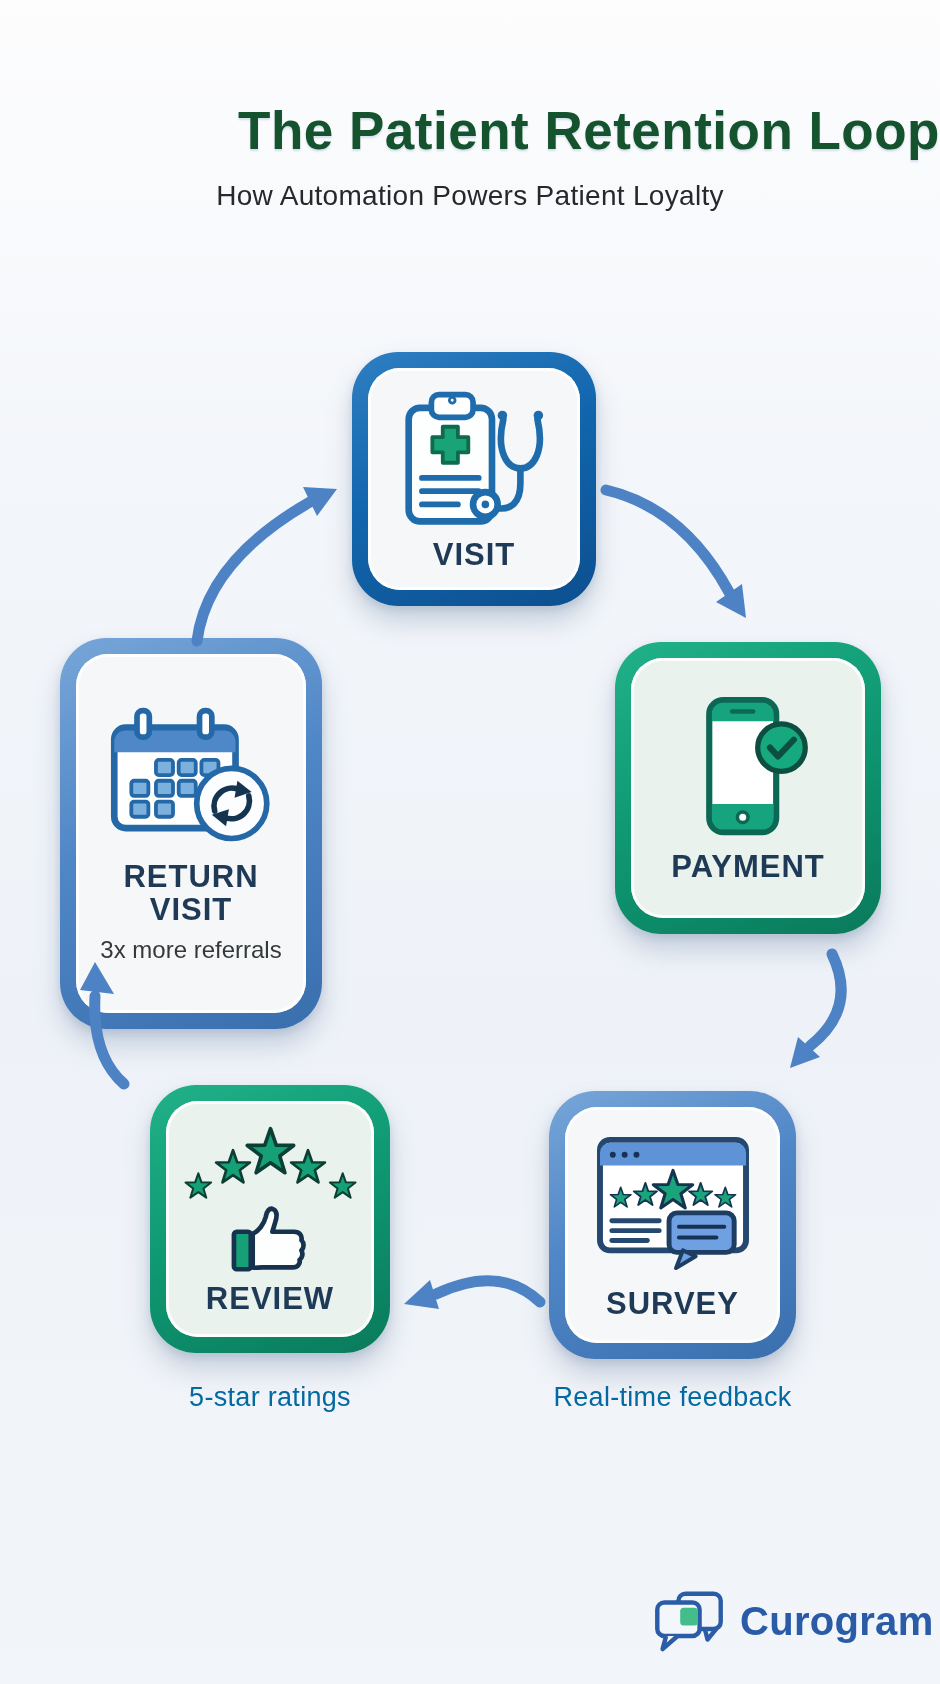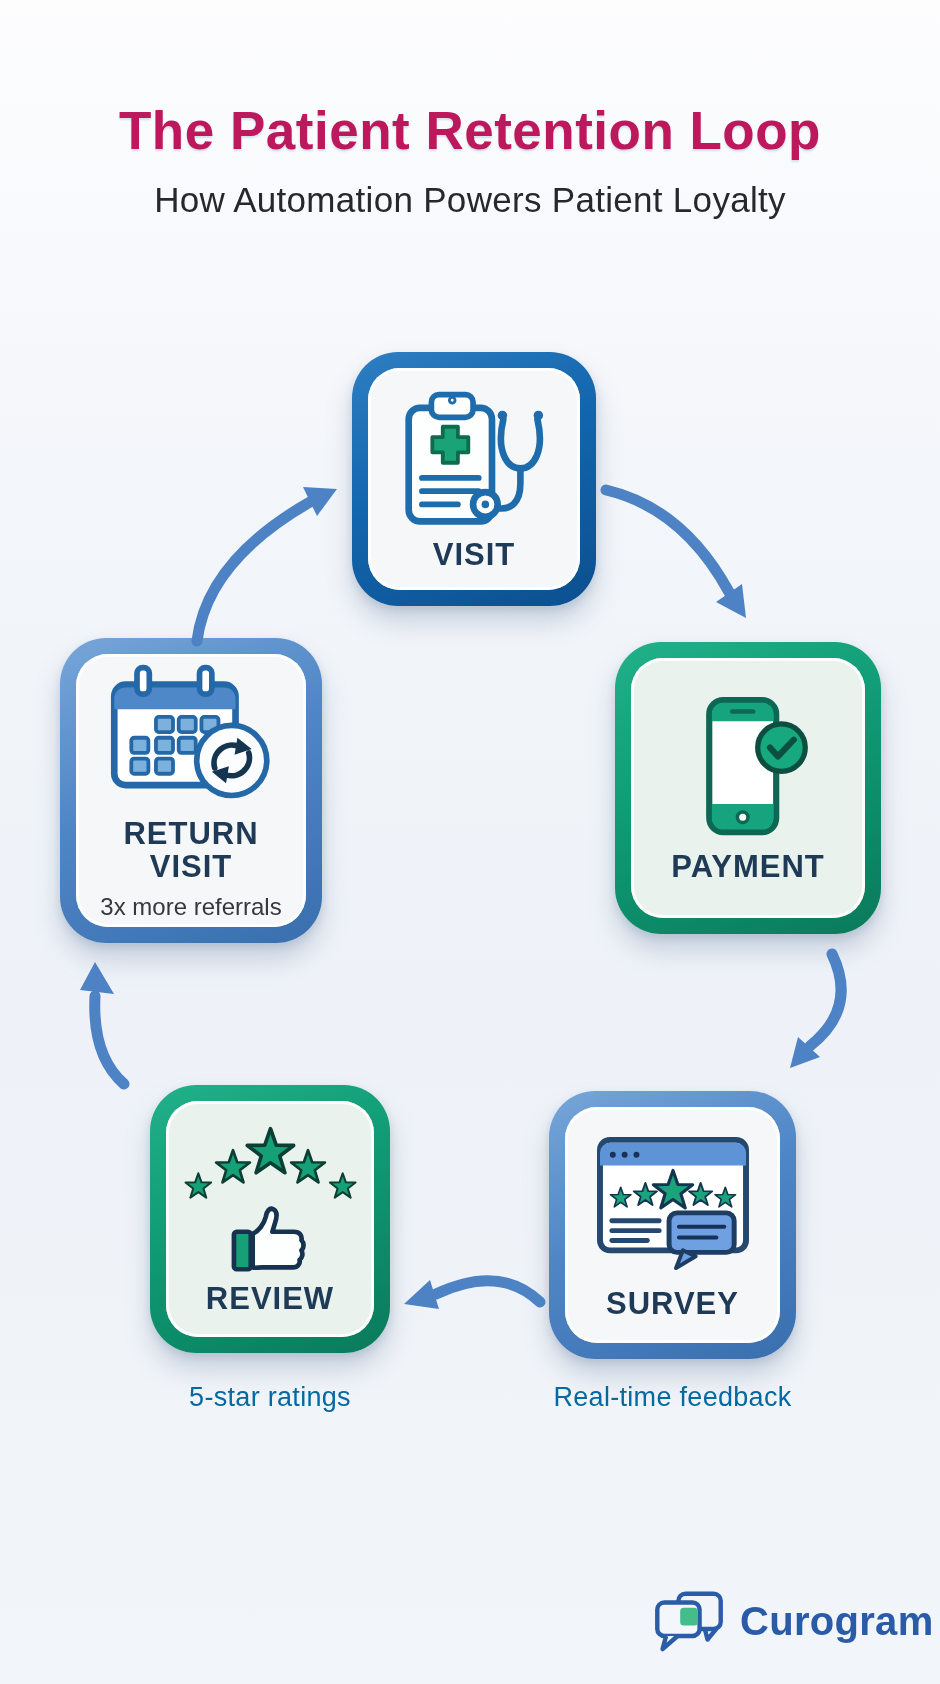--- a/index.html
+++ b/index.html
@@ -5,27 +5,27 @@
   html,body{margin:0;padding:0;}
   body{
     width:940px;height:1684px;
     font-family:"Liberation Sans", sans-serif;
     background:linear-gradient(180deg,#fdfdfe 0%,#f3f6fa 28%,#eef2f8 60%,#f2f5f9 100%);
     position:relative;overflow:hidden;
   }
   .stage{position:absolute;inset:0;}
   .title{
     position:absolute;top:100px;left:0;width:100%;
-    text-align:center;font-size:53px;font-weight:800;
-    color:#be185d;letter-spacing:.5px;
+    text-align:right;font-size:53px;font-weight:800;
+    color:#14532d;letter-spacing:.5px;
     text-shadow:0 2px 2px rgba(180,200,220,.55);
   }
   .subtitle{
     position:absolute;top:180px;left:0;width:100%;
-    text-align:center;font-size:35px;font-weight:400;
+    text-align:center;font-size:28px;font-weight:400;
     color:#26282b;letter-spacing:.3px;
   }
   .card{
     position:absolute;border-radius:46px;padding:16px;
     box-sizing:border-box;
     box-shadow:0 16px 26px rgba(90,115,150,.28), 0 4px 8px rgba(90,115,150,.18);
   }
   .card.ring-darkblue{background:linear-gradient(155deg,#2e7ec2 0%,#1266ad 45%,#0c4f8f 100%);}
   .card.ring-green{background:linear-gradient(155deg,#21b189 0%,#0f9a74 45%,#0a7a5b 100%);}
   .card.ring-blue{background:linear-gradient(155deg,#77a6d8 0%,#4f86c6 45%,#3a6fae 100%);}
@@ -97,21 +97,21 @@
           <path d="M39,126 h70 v16 a13,13 0 0 1 -13,13 h-44 a13,13 0 0 1 -13,-13 z" fill="#15a47d"></path>
           <circle cx="74" cy="141" r="6" fill="#ffffff" stroke="#0c6854" stroke-width="4"></circle>
           <circle cx="118" cy="62" r="27" fill="#16a97e" stroke="#0c4f41" stroke-width="6"></circle>
           <path d="M105,62 l9,10 l18,-19" fill="none" stroke="#0c4f41" stroke-width="7" stroke-linecap="round" stroke-linejoin="round"></path>
         </svg>
       </span>
       <div class="node-label">PAYMENT</div>
     </div>
   </div>
 
-  <div class="card ring-blue" style="left:60px;top:638px;width:262px;height:305px;">
+  <div class="card ring-blue" style="left:60px;top:638px;width:262px;height:391px;">
     <div class="card-inner fill-white">
       <span>
         <svg width="180" height="150" viewBox="0 0 190 158">
           <rect x="14" y="28" width="128" height="106" rx="12" fill="#ffffff" stroke="#2468a8" stroke-width="7"></rect>
           <path d="M26,31 h104 a12,12 0 0 1 12,12 v11 H14 v-11 a12,12 0 0 1 12,-12 z" fill="#4e88c9"></path>
           <rect x="38" y="10" width="13" height="28" rx="6" fill="#ffffff" stroke="#2468a8" stroke-width="6"></rect>
           <rect x="104" y="10" width="13" height="28" rx="6" fill="#ffffff" stroke="#2468a8" stroke-width="6"></rect>
           <g fill="#7cb0dd" stroke="#2468a8" stroke-width="4">
             <rect x="58" y="62" width="18" height="16" rx="3"></rect>
               <rect x="82" y="62" width="18" height="16" rx="3"></rect>

